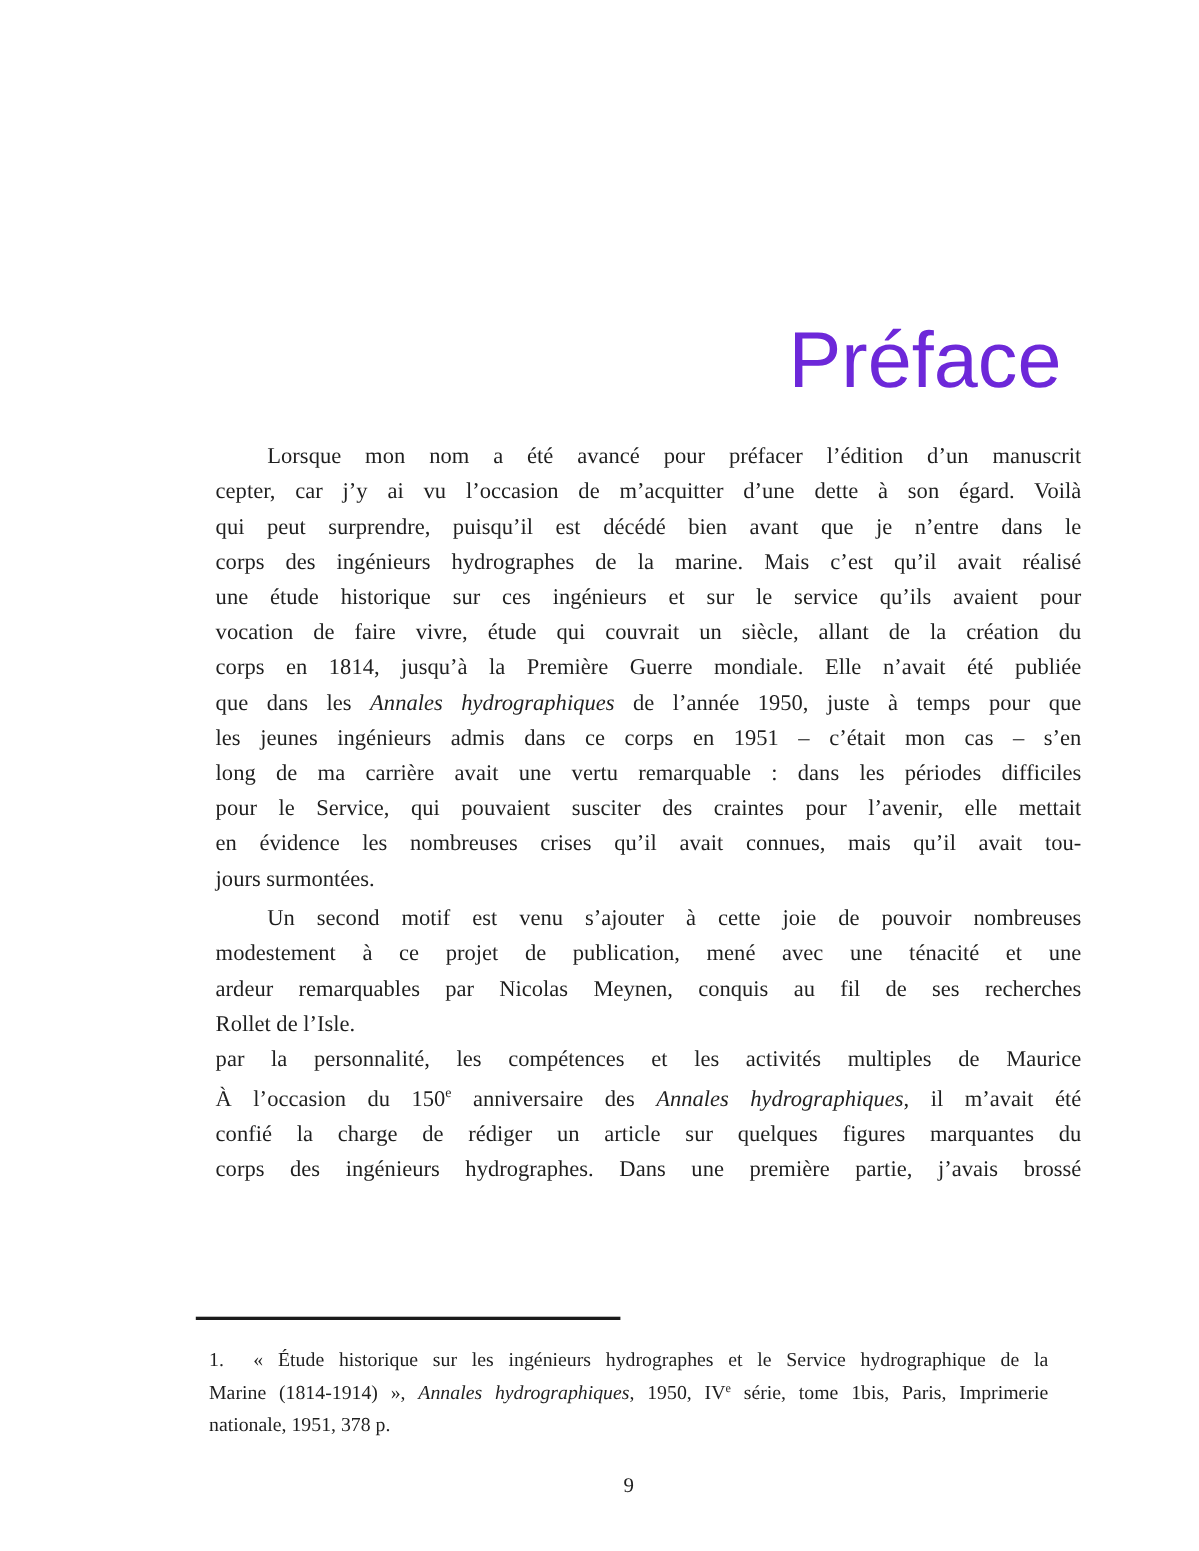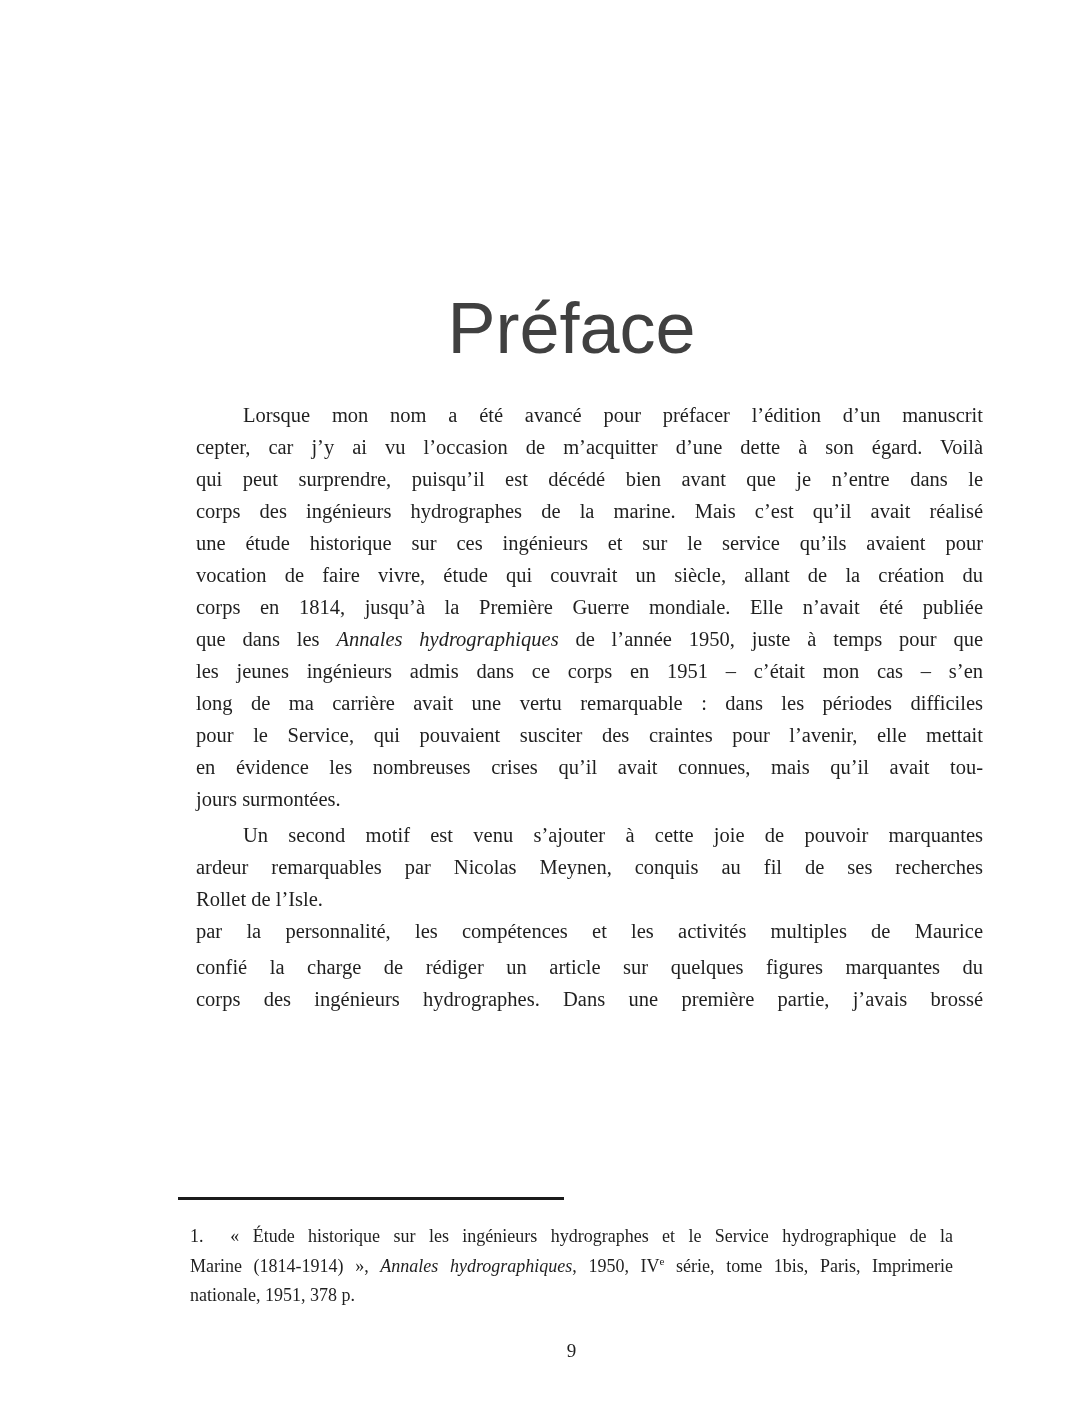--- a/index.html
+++ b/index.html
@@ -11,26 +11,26 @@
     background: #ffffff;
     font-family: "Liberation Serif", serif;
     color: #1f1f1f;
     overflow: hidden;
   }
   .title {
     position: absolute;
     top: 243px;
     left: 178px;
     width: 787px;
-    text-align: center;
+    text-align: right;
     font-family: "Liberation Sans", sans-serif;
     font-weight: 400;
     font-size: 72px;
     line-height: 1.05;
-    color: #404040;
+    color: #6d28d9;
   }
   .body-text {
     position: absolute;
     left: 196px;
     top: 399px;
     width: 787px;
     font-size: 20.5px;
     line-height: 32px;
   }
   .paragraph { margin: 0 0 4px 0; }
@@ -90,26 +90,28 @@
         <div class="line"><span>vocation de faire vivre, étude qui couvrait un siècle, allant de la création du</span></div>
         <div class="line"><span>corps en 1814, jusqu’à la Première Guerre mondiale. Elle n’avait été publiée</span></div>
         <div class="line"><span>que dans les </span><span class="it">Annales hydrographiques</span><span> de l’année 1950, juste à temps pour que</span></div>
         <div class="line"><span>les jeunes ingénieurs admis dans ce corps en 1951 – c’était mon cas – s’en</span></div>
         <div class="line"><span>long de ma carrière avait une vertu remarquable : dans les périodes difficiles</span></div>
         <div class="line"><span>pour le Service, qui pouvaient susciter des craintes pour l’avenir, elle mettait</span></div>
         <div class="line"><span>en évidence les nombreuses crises qu’il avait connues, mais qu’il avait tou-</span></div>
         <div class="line last"><span>jours surmontées.</span></div>
       </div>
       <div class="paragraph indent">
-        <div class="line"><span>Un second motif est venu s’ajouter à cette joie de pouvoir marquantes</span></div>
+        <div class="line"><span>Un second motif est venu s’ajouter à cette joie de pouvoir nombreuses</span></div>
+        <div class="line"><span>modestement à ce projet de publication, mené avec une ténacité et une</span></div>
         <div class="line"><span>ardeur remarquables par Nicolas Meynen, conquis au fil de ses recherches</span></div>
         <div class="line last"><span>Rollet de l’Isle.</span></div>
         <div class="line"><span>par la personnalité, les compétences et les activités multiples de Maurice</span></div>
       </div>
       <div class="paragraph">
+        <div class="line"><span>À l’occasion du 150</span><span class="sup">e</span><span> anniversaire des </span><span class="it">Annales hydrographiques</span><span>, il m’avait été</span></div>
         <div class="line"><span>confié la charge de rédiger un article sur quelques figures marquantes du</span></div>
         <div class="line"><span>corps des ingénieurs hydrographes. Dans une première partie, j’avais brossé</span></div>
       </div>
     </div>
 
   <div class="footnote-rule"></div>
 
   <div class="footnote">
       <div class="paragraph">
         <div class="line"><span>1.&nbsp;&nbsp;«&nbsp;Étude historique sur les ingénieurs hydrographes et le Service hydrographique de la</span></div>

